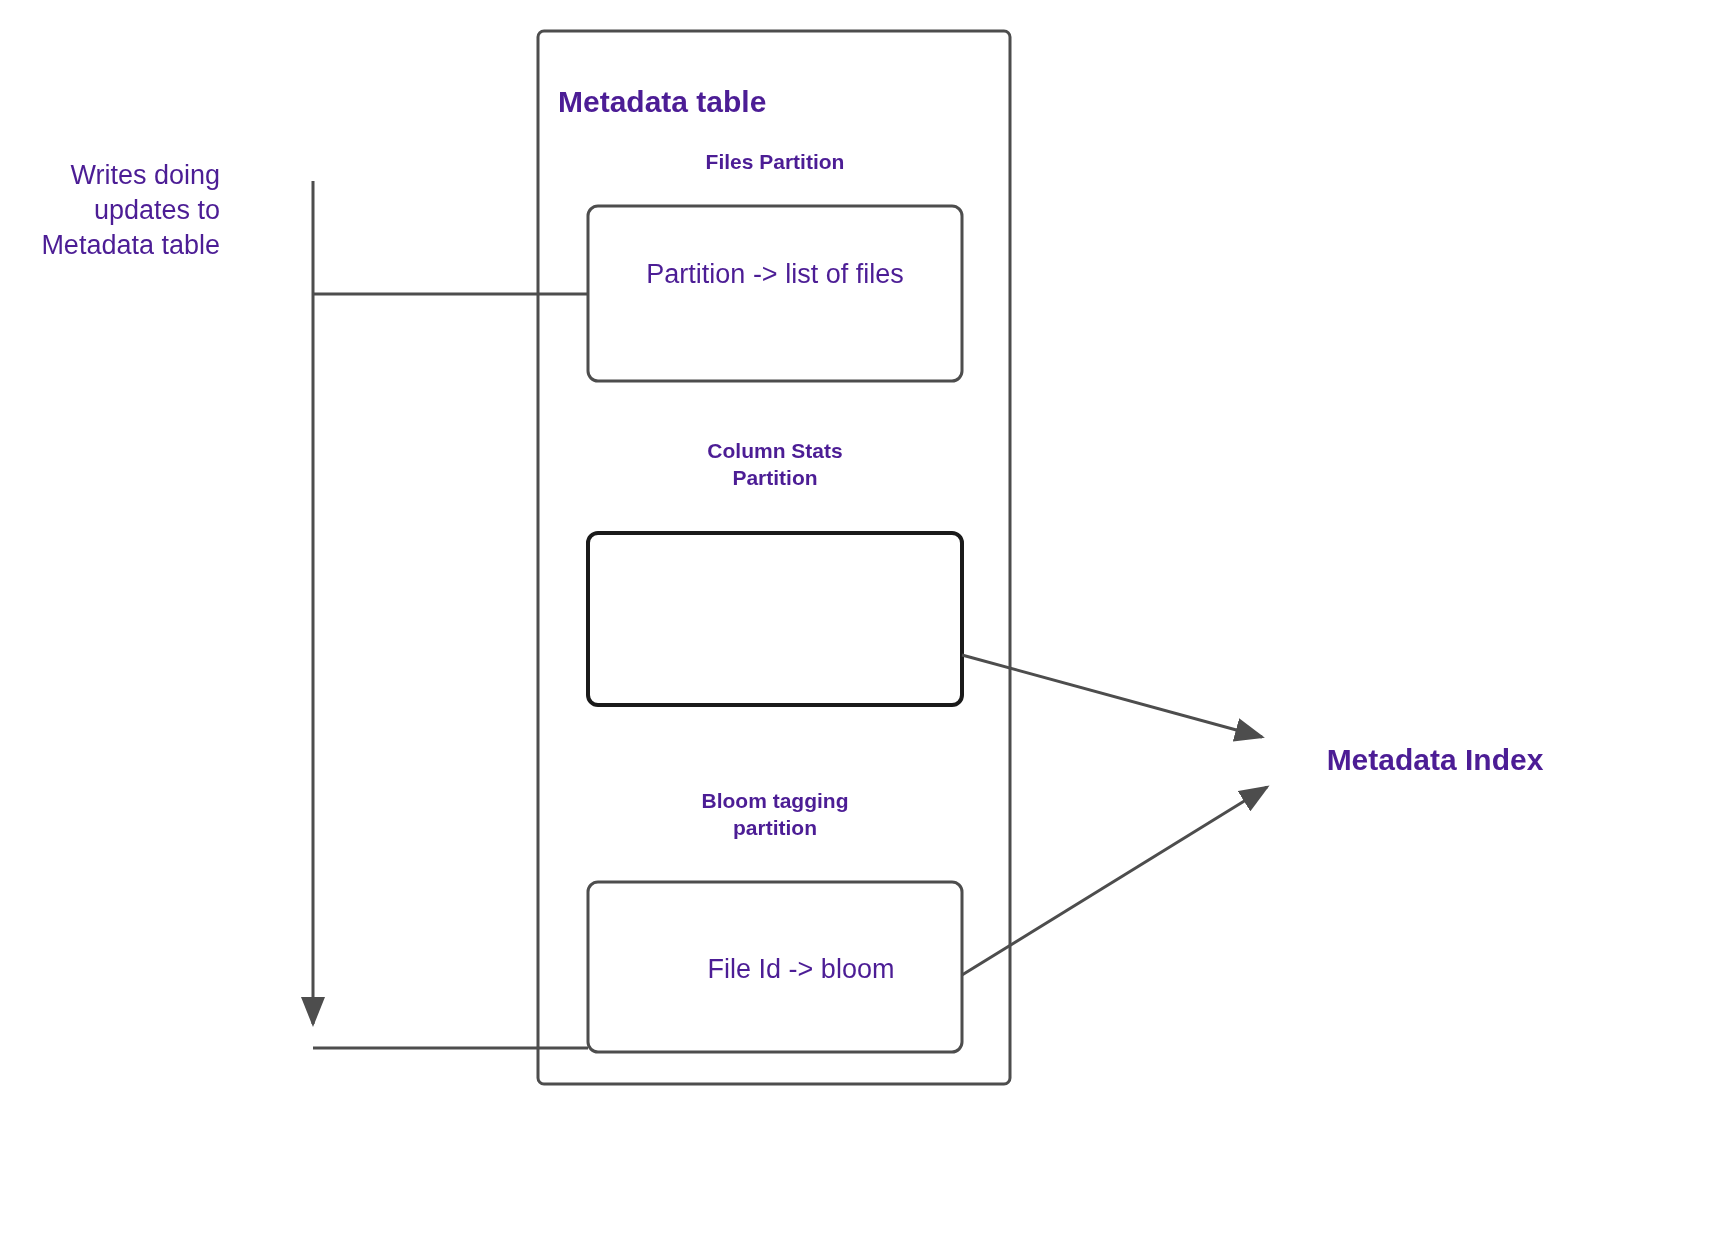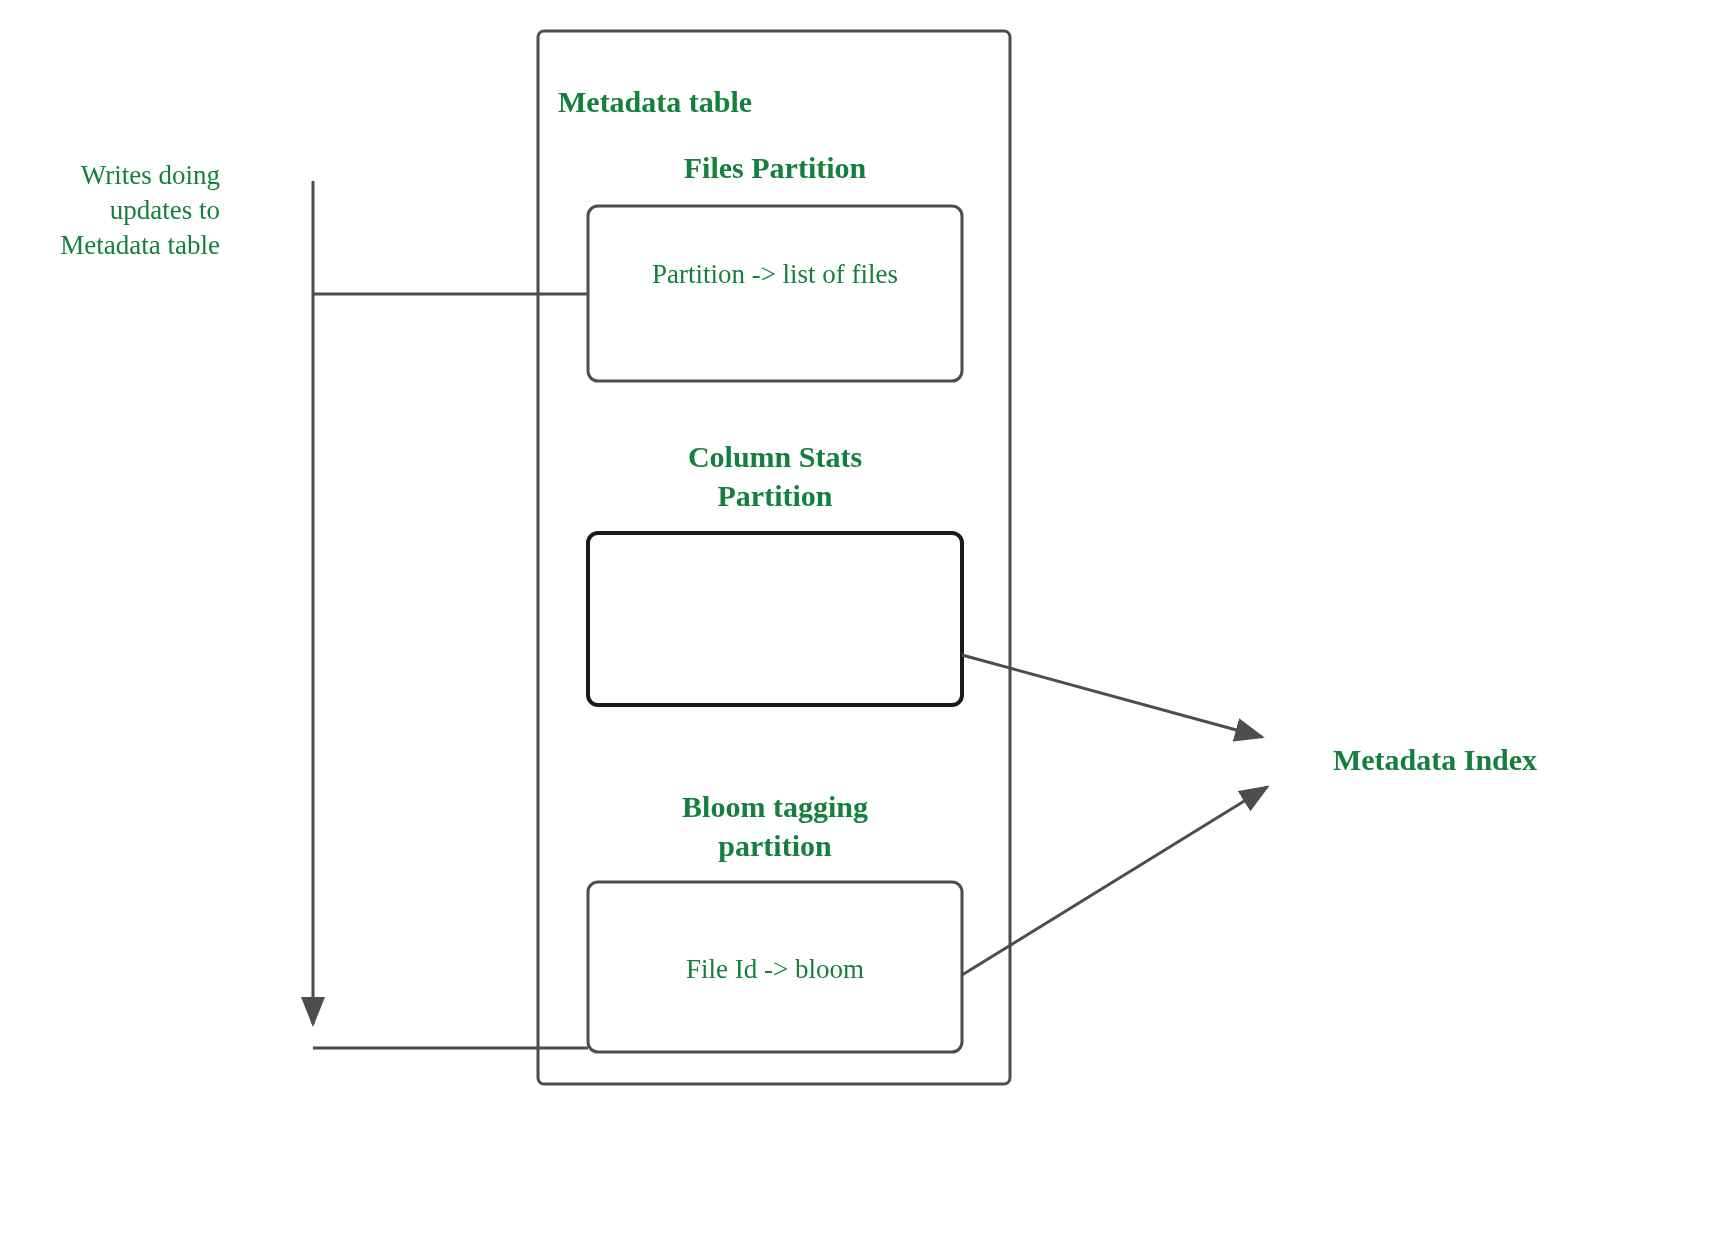--- a/index.html
+++ b/index.html
@@ -23,34 +23,33 @@
     left: 0;
     top: 0;
     width: 1718px;
     height: 1244px;
   }
   .txt {
     position: absolute;
     text-align: center;
     line-height: 1.30;
     white-space: pre-line;
-    color: #15803d;
-    font-family: Liberation Serif, serif;
+    color: #4c1d95;
   }
   .t-plain {
     font-size: 27px;
     font-weight: normal;
     text-align: right;
   }
   .t-bold {
     font-size: 30px;
     font-weight: bold;
   }
   .t-heading {
-    font-size: 30px;
+    font-size: 21px;
     font-weight: bold;
   }
   .t-boxlabel {
     font-size: 27px;
     font-weight: normal;
   }
 
   
   #writes-label {
     left: 8px;
@@ -84,21 +83,21 @@
     width: 370px;
   }
   #bloom-partition-title {
     left: 600px;
     top: 787px;
     width: 350px;
   }
   #bloom-box-label {
     left: 590px;
     top: 952px;
-    width: 370px;
+    width: 422px;
   }
   #metadata-index-title {
     left: 1290px;
     top: 740px;
     width: 290px;
   }
   #metadata-index-sub {
     left: 1295px;
     top: 818px;
     width: 280px;

